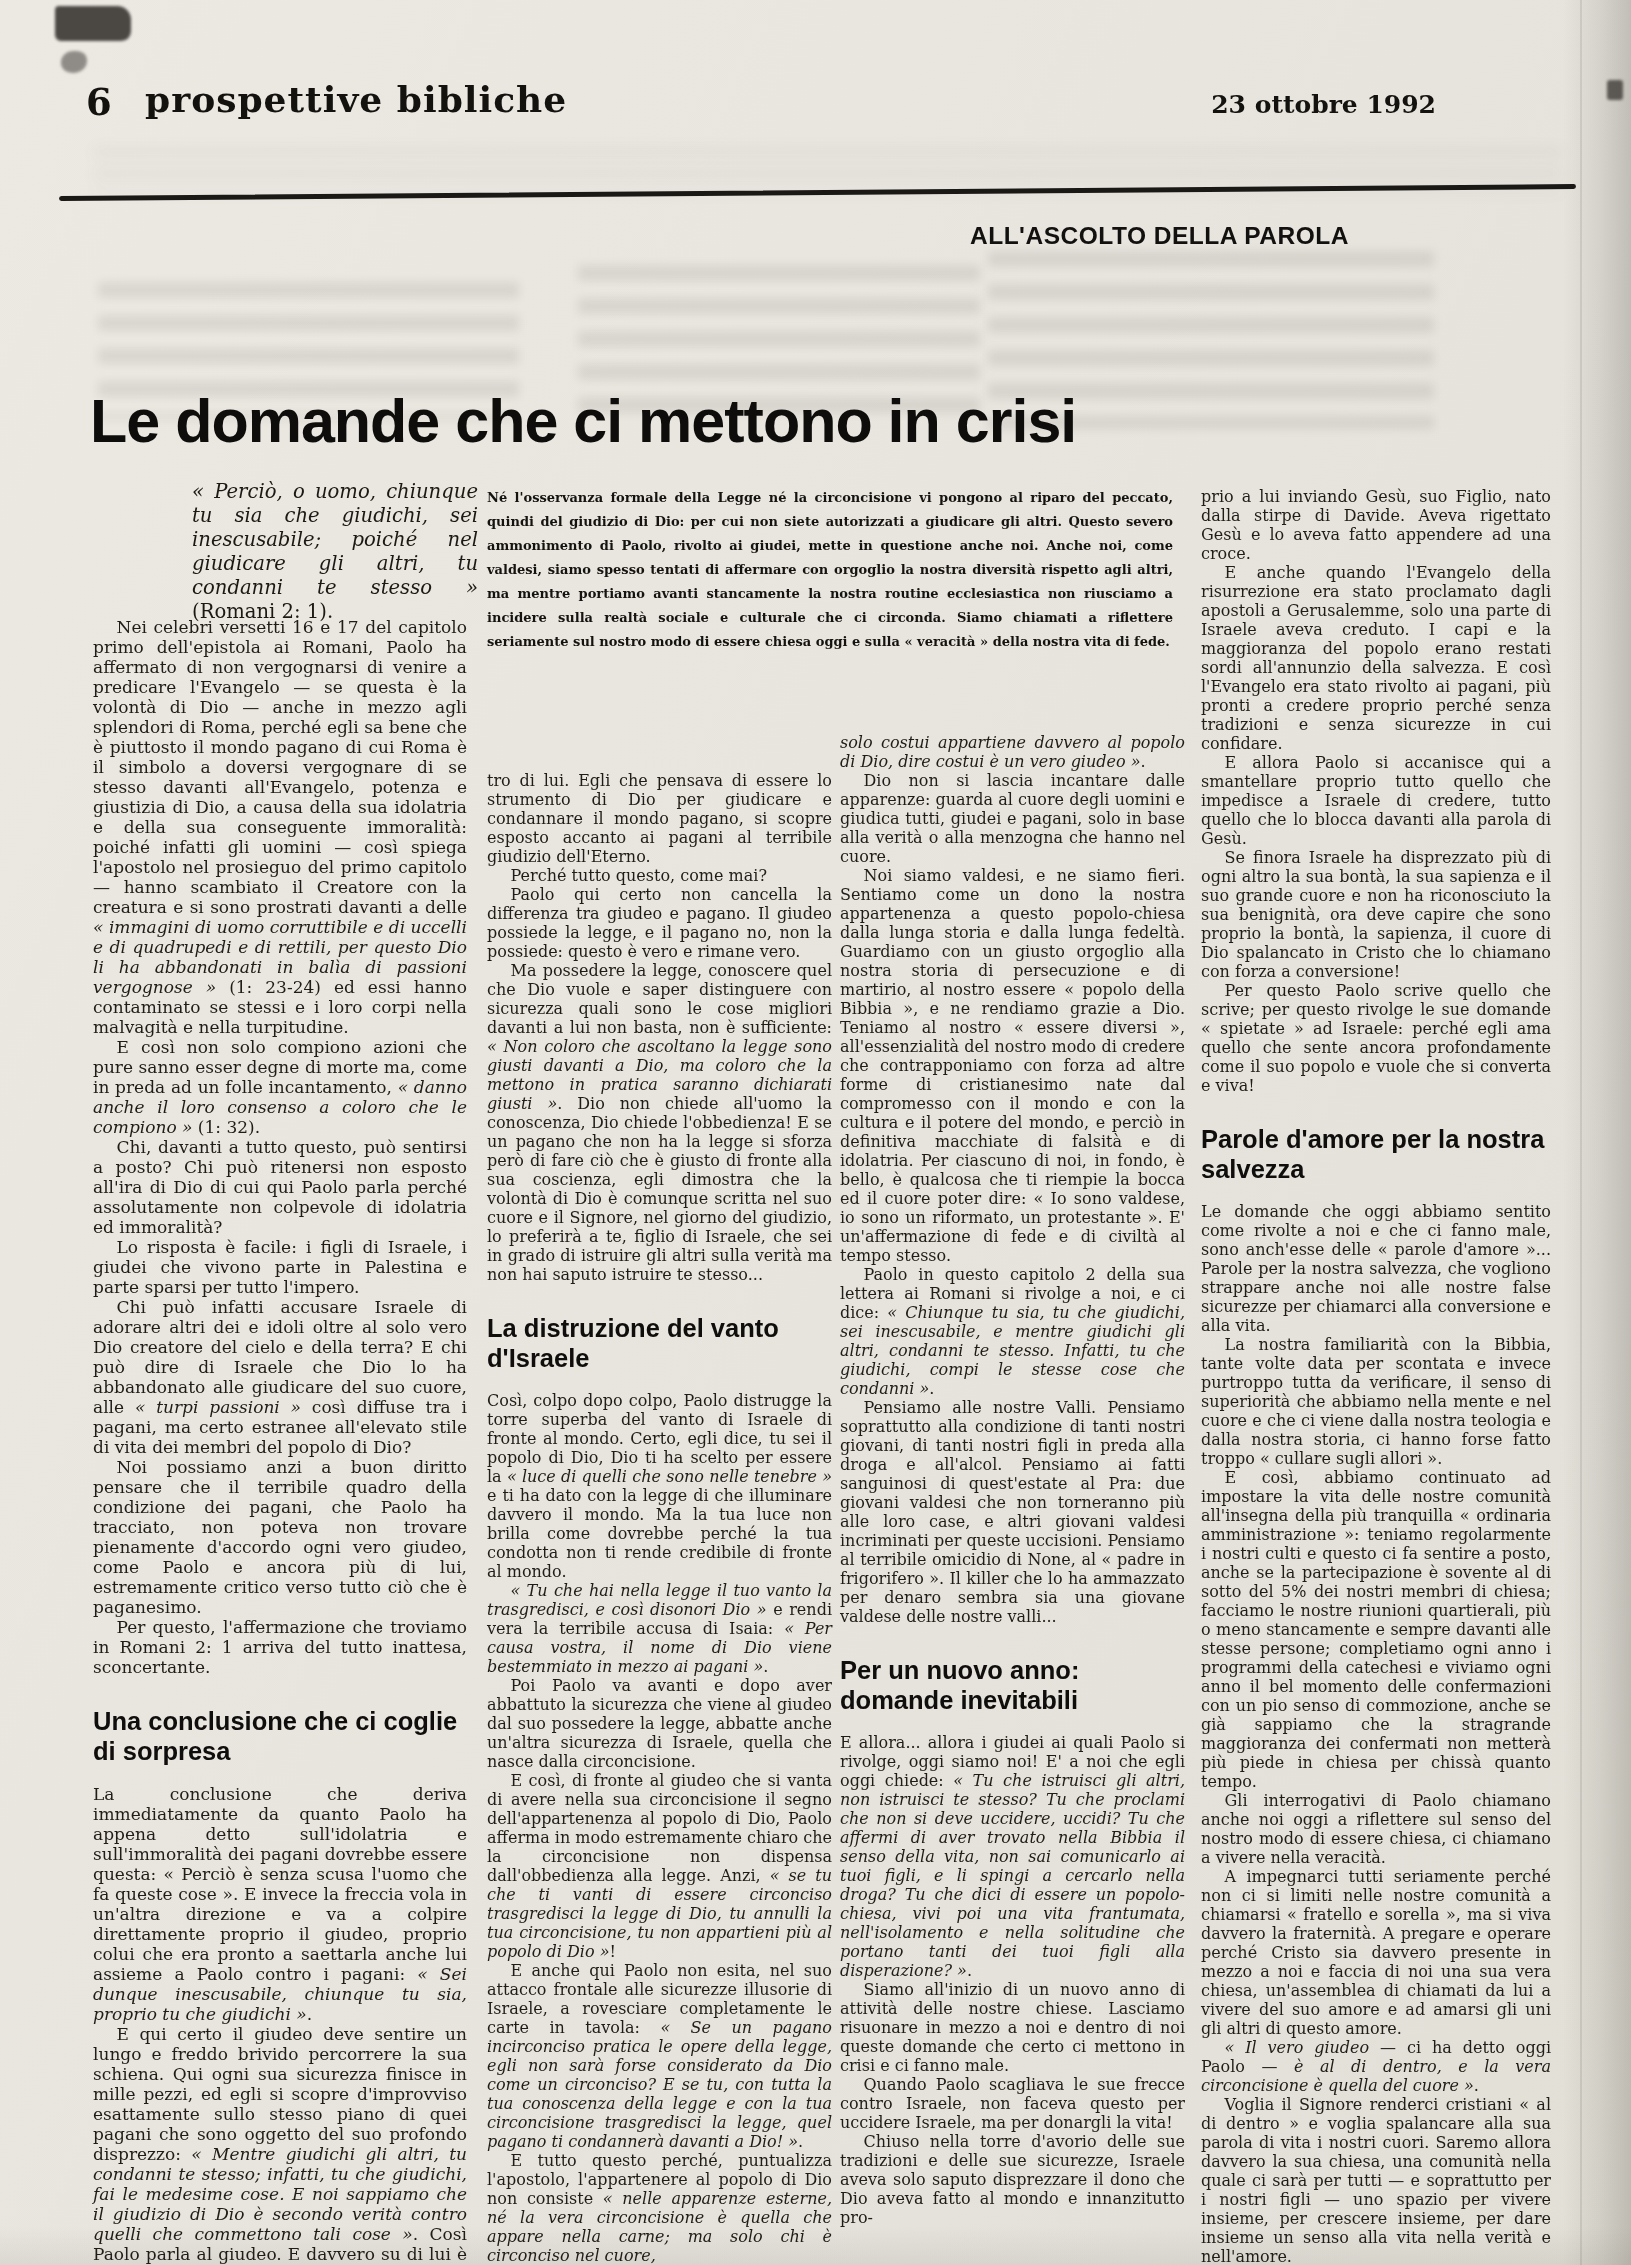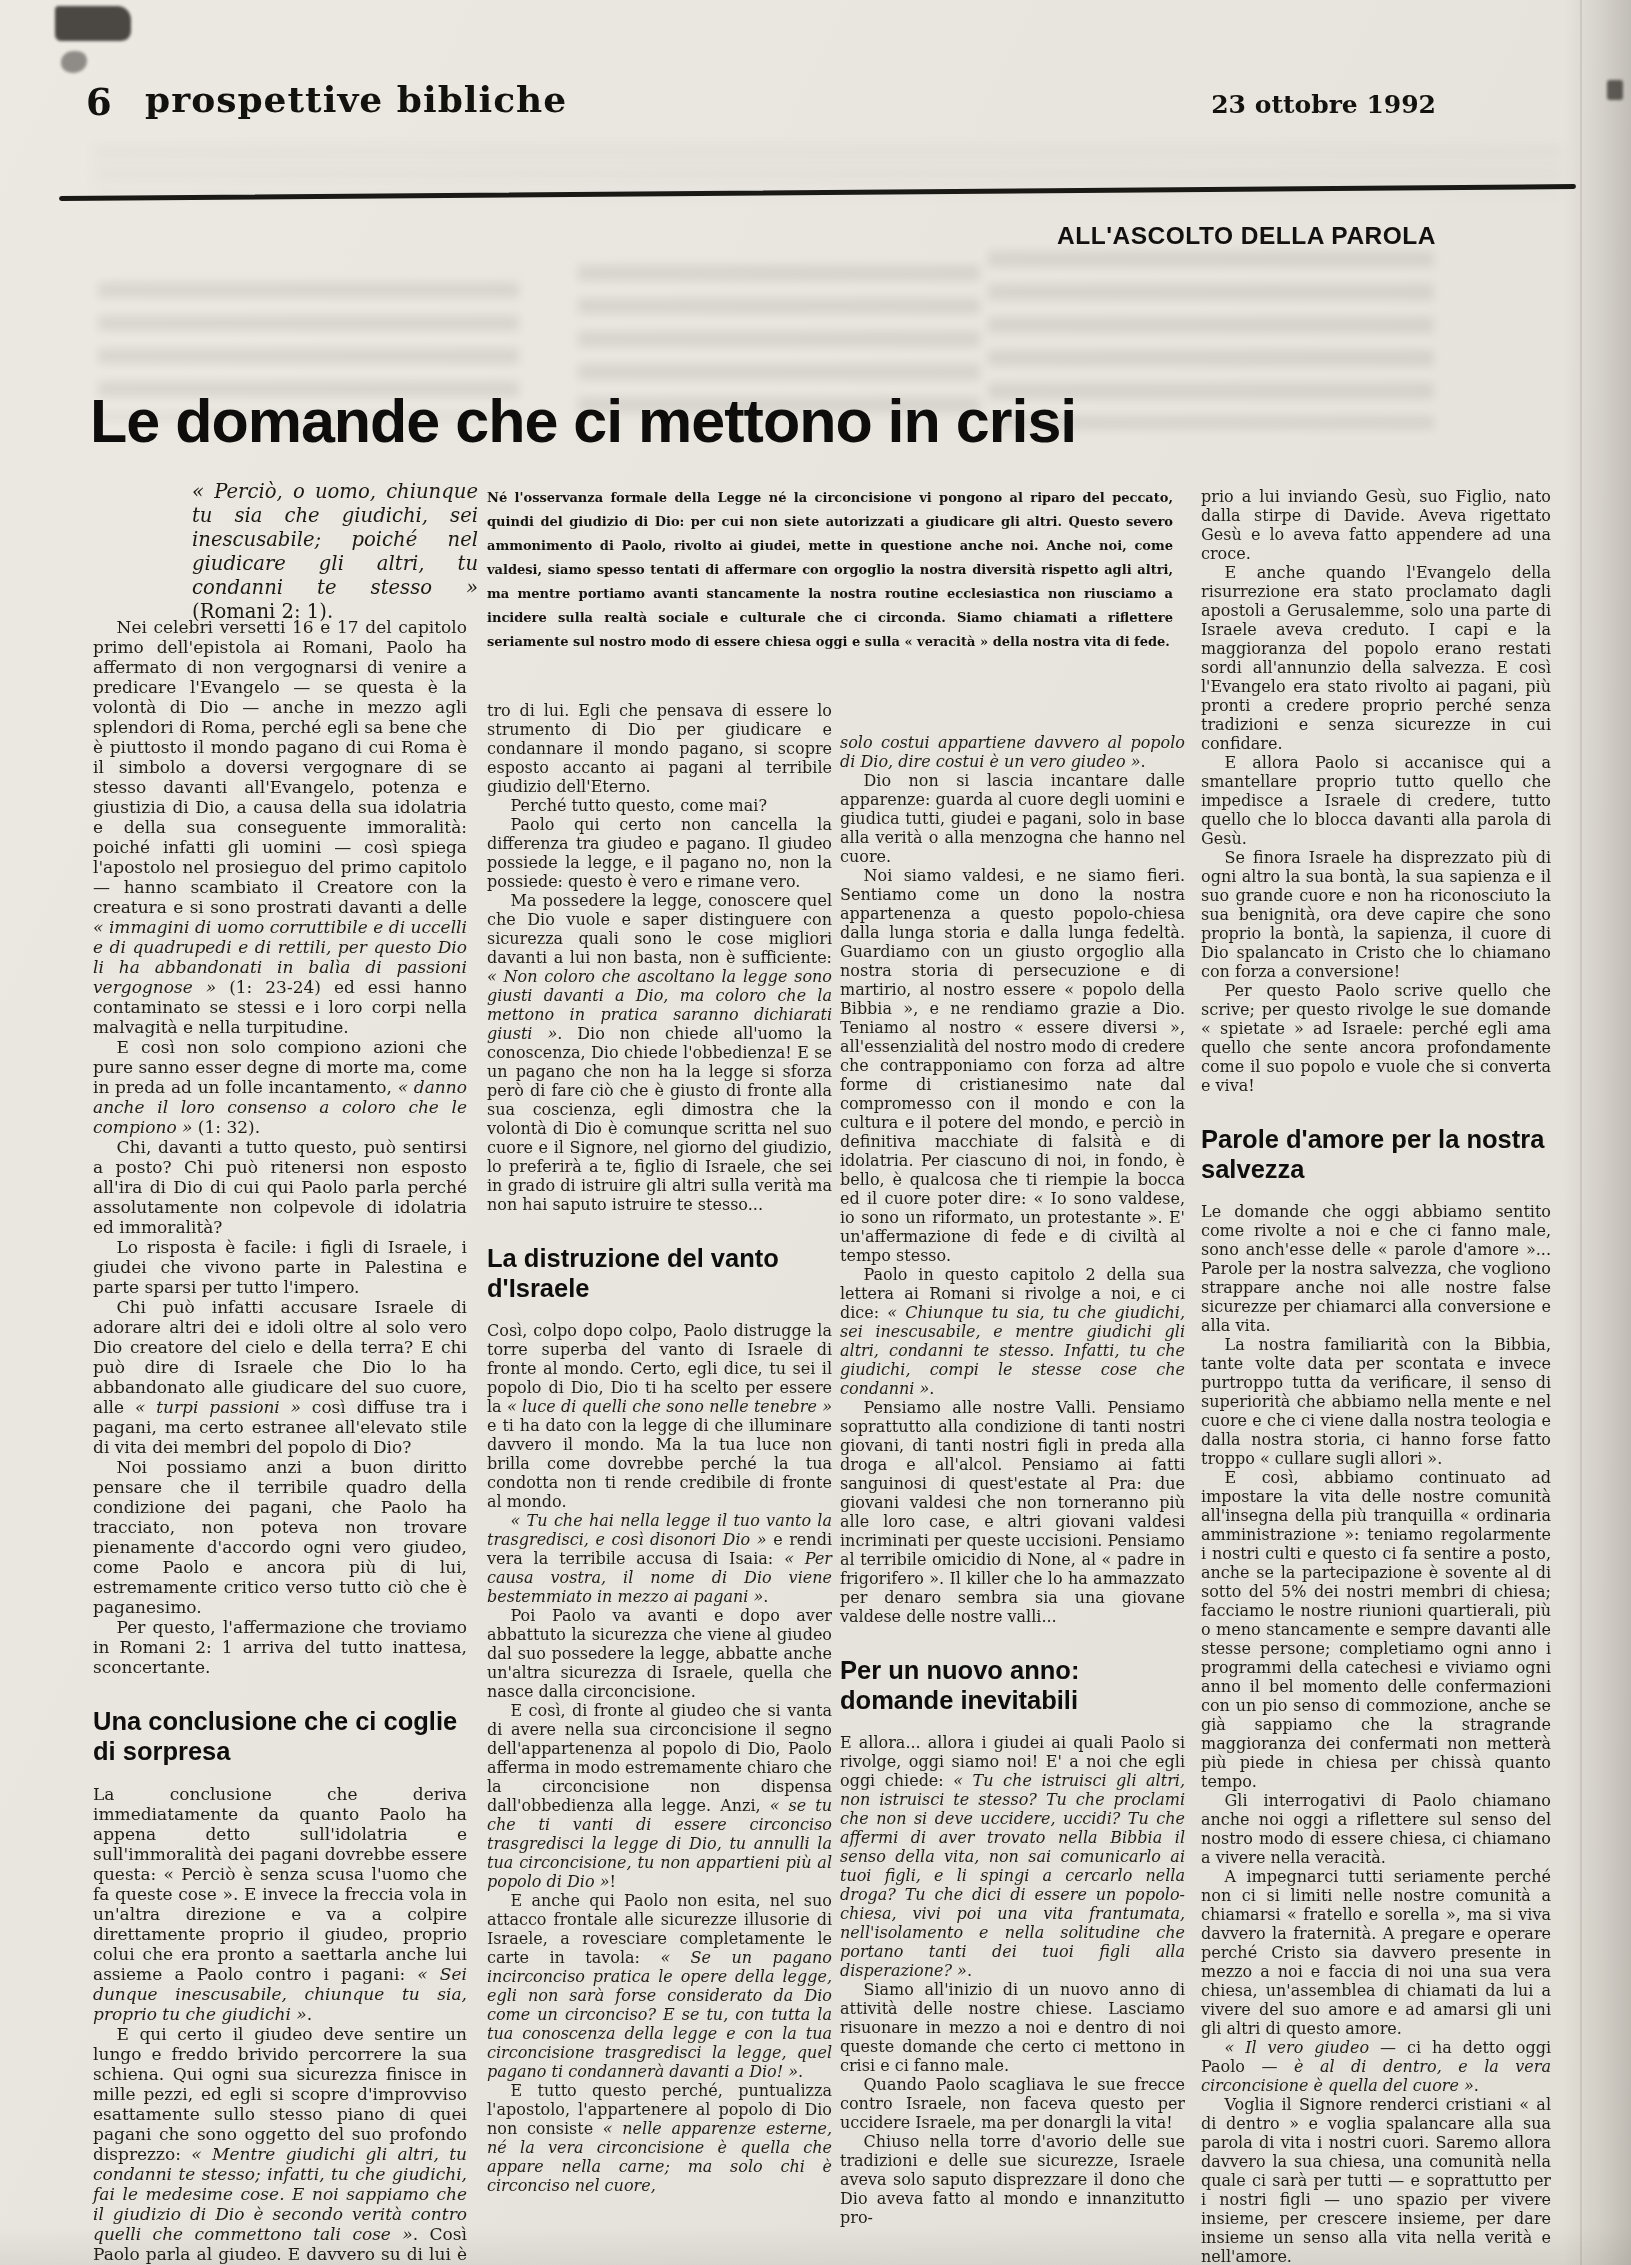--- a/index.html
+++ b/index.html
@@ -31,42 +31,42 @@
   .ghost.band{filter:blur(6.9px);opacity:.22;
     background:repeating-linear-gradient(180deg,rgba(95,92,86,.30) 0 9.8px,rgba(0,0,0,0) 9.8px 21.6px);}
 
   
   .page-number{position:absolute;left:86px;top:80px;font-size:37px;font-weight:bold;color:#14120f;}
   .masthead{position:absolute;left:145px;top:78px;font-size:36px;font-weight:bold;letter-spacing:1px;color:#14120f;}
   .issue-date{position:absolute;left:1206px;top:90px;width:230px;text-align:right;
     font-size:25px;font-weight:bold;color:#14120f;}
   .header-rule{position:absolute;left:59px;top:190px;width:1517px;height:4.9px;background:#1b1916;
     border-radius:2.9px;transform:rotate(-0.45deg);}
-  .kicker{position:absolute;left:970px;top:222px;width:466px;text-align:right;
+  .kicker{position:absolute;left:970px;top:222px;width:466px;text-align:left;
     font-family:"Liberation Sans", sans-serif;font-weight:bold;font-size:24.5px;
     letter-spacing:0.5px;color:#121110;}
 
   
   .headline{position:absolute;left:90px;top:345px;width:1372px;
     font-family:"Liberation Sans", sans-serif;font-weight:bold;font-size:61px;
     letter-spacing:-1px;color:#0e0d0b;}
 
   
   .lead-quote{position:absolute;left:192px;top:480px;width:286px;
     font-size:19.6px;line-height:24px;text-align:justify;color:#1c1914;}
   .lead-quote .it{font-style:italic;}
 
   
   .intro{position:absolute;left:487px;top:486px;width:686px;
     font-size:13px;line-height:24px;font-weight:bold;text-align:justify;color:#15130f;}
 
   
   .col{position:absolute;text-align:justify;}
   .col-1{left:93px;top:617px;width:374px;font-size:17px;line-height:20px;}
-  .col-2{left:487px;top:701px;width:345px;font-size:16px;line-height:19px;}
+  .col-2{left:487px;top:771px;width:345px;font-size:16px;line-height:19px;}
   .col-3{left:840px;top:733px;width:345px;font-size:16px;line-height:19px;}
   .col-4{left:1201px;top:487px;width:350px;font-size:16px;line-height:19px;}
 
   .para{margin:0;text-align:justify;text-indent:23.5px;}
   .para.noindent{text-indent:0;}
   .para .it{font-style:italic;}
   .subhead{font-family:"Liberation Sans", sans-serif;font-weight:bold;
     font-size:25.5px;line-height:30px;margin:29px 0 17.6px 0;color:#0f0e0c;text-align:left;text-indent:0;}
   .signature{margin-top:7.8px;text-align:right;font-weight:bold;font-size:17.6px;color:#14120f;}
 </style>

